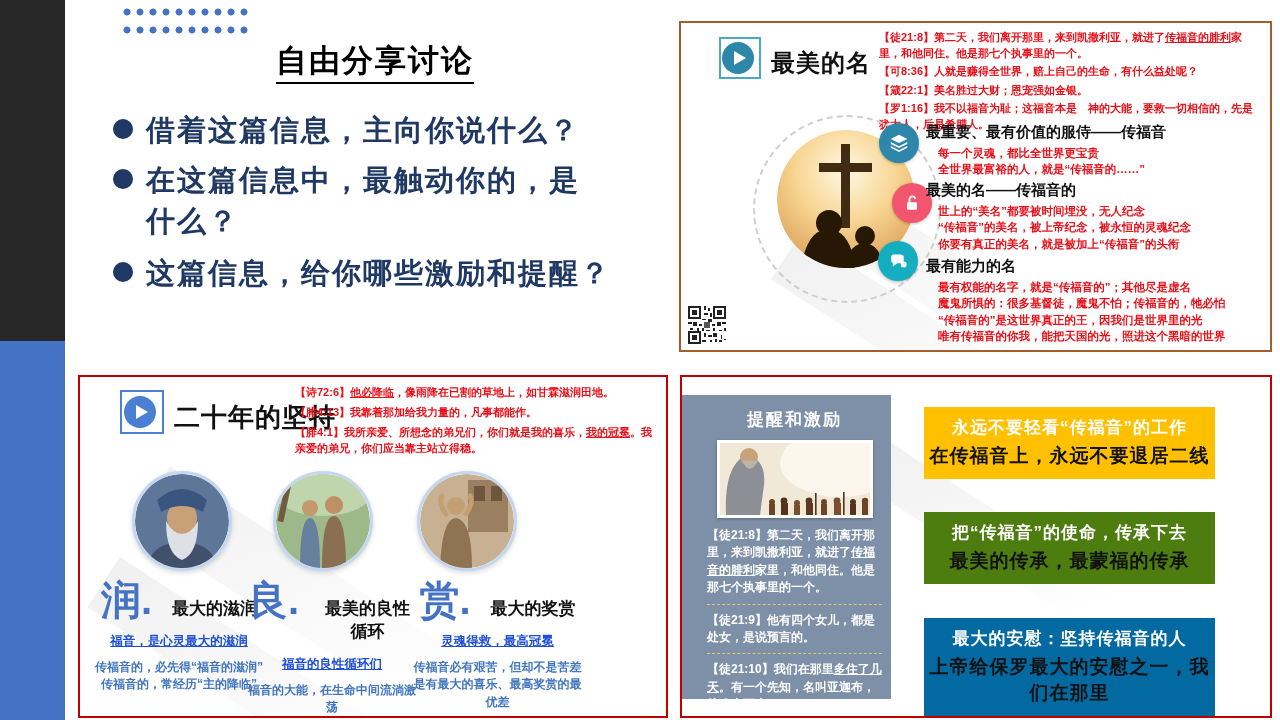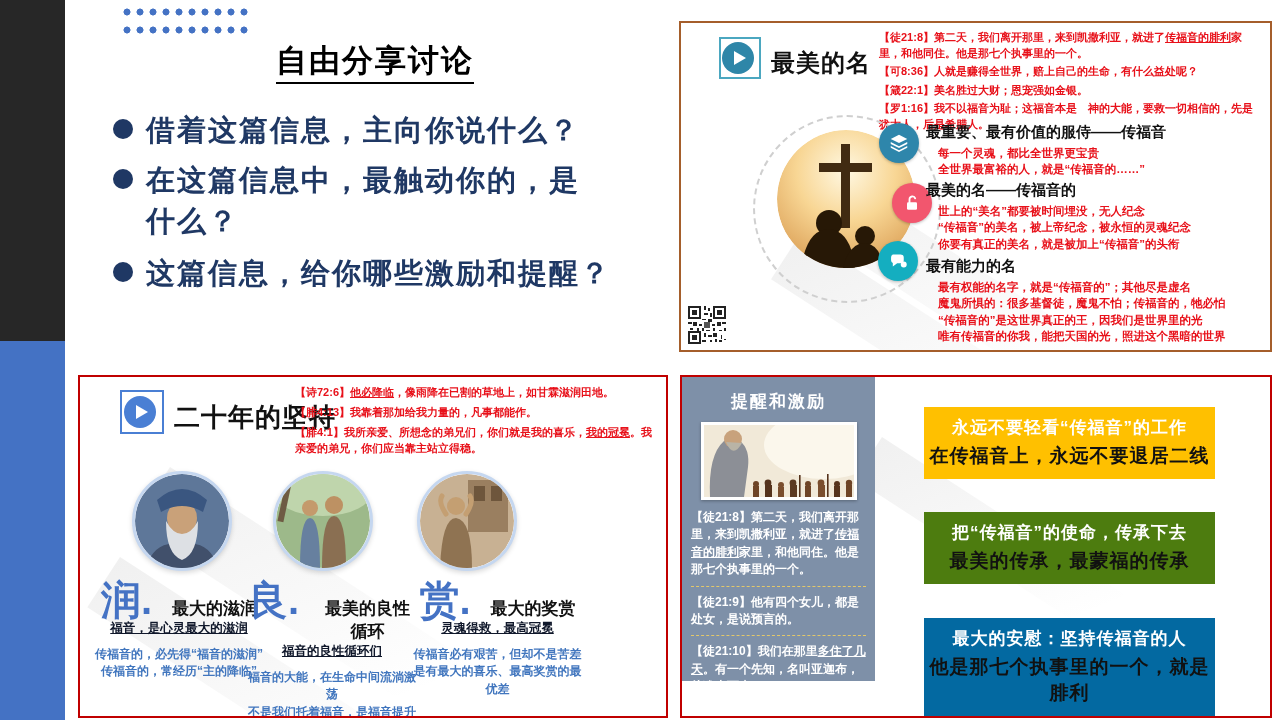--- a/index.html
+++ b/index.html
@@ -66,26 +66,26 @@
   .bl-verses{position:absolute;left:215px;top:8px;width:362px;}
   .bl-verses p{margin:0 0 4px;font-size:11px;font-weight:bold;color:#E8111A;line-height:1.45;}
   .bl-circle{position:absolute;width:94px;height:94px;border-radius:50%;border:3px solid #C5D7F0;
     overflow:hidden;background:#fff;box-shadow:0 2px 5px rgba(0,0,0,0.15);}
   .blc1{left:52px;top:94px}.blc2{left:193px;top:94px}.blc3{left:337px;top:94px}
   .bl-col{position:absolute;top:203px;text-align:center;}
   .blcol1{left:14px;width:170px}.blcol2{left:168px;width:168px}.blcol3{left:330px;width:175px}
   .bl-bigline{display:flex;align-items:baseline;justify-content:center;}
   .bl-big{font-size:40px;font-weight:bold;color:#4472C4;line-height:1;}
   .bl-head{font-size:17px;font-weight:bold;color:#111;margin-left:20px;}
-  .bl-sub{font-size:12.5px;font-weight:bold;color:#0f172a;text-decoration:underline;}
+  .bl-sub{margin-top:13px;font-size:12.5px;font-weight:bold;color:#1d4ed8;text-decoration:underline;}
   .bl-lines{margin-top:9px;font-size:12px;font-weight:bold;color:#4176BE;line-height:1.45;}
 
   
   .slide-br{left:680px;top:375px;width:588px;height:339px;border:2px solid #C00000;}
-  .br-panel{position:absolute;left:0;top:0;width:193px;height:304px;background:#7E90A8;}
+  .br-panel{position:absolute;left:0;top:18px;width:193px;height:304px;background:#7E90A8;padding-left:16px;}
   .br-panel-title{margin:13px 0 0;text-align:center;color:#fff;font-size:17px;font-weight:bold;letter-spacing:2px;}
   .br-image{margin:9px auto 0;width:150px;height:72px;background:#fff;padding:3px;box-shadow:0 1px 3px rgba(0,0,0,0.3);}
   .br-verses{padding:9px 9px 0;}
   .br-verses p{margin:0;font-size:12px;font-weight:bold;color:#fff;line-height:1.45;}
   .br-sep{border:none;border-top:1px dashed #E4C86A;margin:7px 0;}
   .br-box{position:absolute;left:242px;width:291px;text-align:center;padding:9px 0 10px;}
   .bx1{top:30px;background:#FFC000;}
   .bx2{top:135px;background:#4d7c0f;}
   .bx3{top:241px;background:#0369a1;}
   .br-box .l1{color:#fff;font-size:17px;font-weight:bold;letter-spacing:1px;}
@@ -390,17 +390,17 @@
     <div class="br-box bx1">
       <div class="l1">永远不要轻看“传福音”的工作</div>
       <div class="l2">在传福音上，永远不要退居二线</div>
     </div>
     <div class="br-box bx2">
       <div class="l1">把“传福音”的使命，传承下去</div>
       <div class="l2">最美的传承，最蒙福的传承</div>
     </div>
     <div class="br-box bx3">
       <div class="l1">最大的安慰：坚持传福音的人</div>
-      <div class="l2">他是那七个执事里的一个，就是腓利</div>
+      <div class="l2">上帝给保罗最大的安慰之一，我们在那里</div>
     </div>
   </div>
 
 </div>
 
 </body></html>

